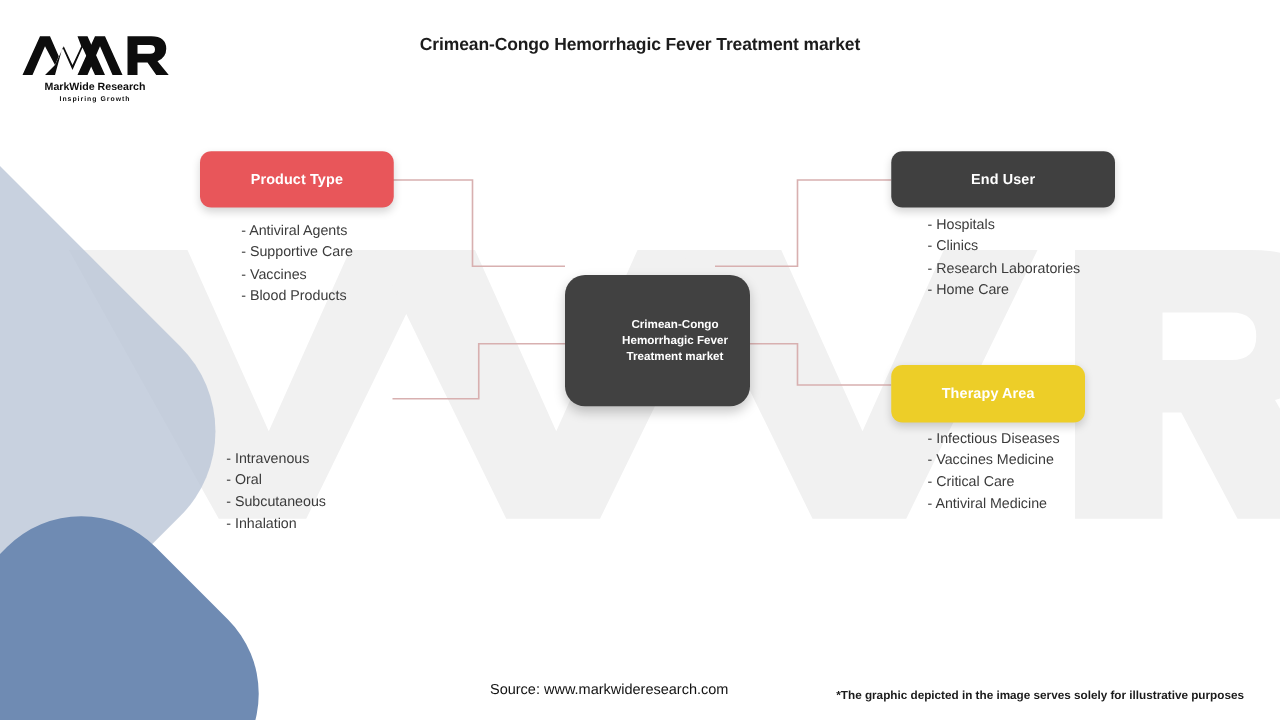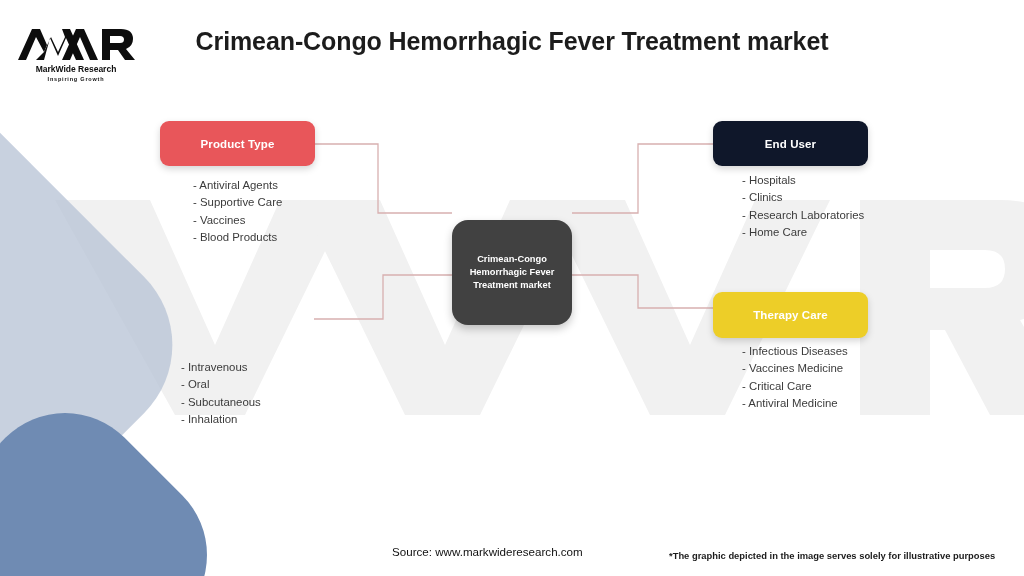--- a/index.html
+++ b/index.html
@@ -61,21 +61,21 @@
     top: 22px;
     width: 124px;
     height: 64px;
   }
   .page-title {
     position: absolute;
     left: 0;
     top: 27px;
     width: 1024px;
     text-align: center;
-    font-size: 25px;
+    font-size: 14px;
     font-weight: bold;
     color: #1c1c1c;
     letter-spacing: -0.1px;
   }
 
   
   .connectors { position: absolute; inset: 0; }
 
   
   .node {
@@ -89,35 +89,36 @@
   .node-label {
     color: #ffffff;
     font-size: 11.5px;
     font-weight: bold;
     letter-spacing: 0.1px;
     text-align: center;
   }
 
   .node-product  { left: 160px; top: 121px; width: 155px; height: 45px; background: #e8565a; }
   .node-delivery { left: 155px; top: 296px; width: 159px; height: 46px; background: #62c457; }
-  .node-enduser  { left: 713px; top: 121px; width: 155px; height: 45px; background: #0f172a; }
+  .node-enduser  { left: 713px; top: 121px; width: 179px; height: 45px; background: #404040; }
   .node-therapy  { left: 713px; top: 292px; width: 155px; height: 46px; background: #edce28; }
 
   .node-center {
     position: absolute;
     left: 452px;
     top: 220px;
     width: 120px;
     height: 105px;
     background: #414141;
     border-radius: 16px;
     display: flex;
     align-items: center;
     justify-content: center;
     box-shadow: 0 4px 9px rgba(0,0,0,0.22);
+    padding-left: 28px;
   }
   .node-center-label {
     color: #ffffff;
     font-size: 9.3px;
     font-weight: bold;
     line-height: 1.42;
     text-align: center;
     padding: 0 6px;
   }
 
@@ -193,21 +194,21 @@
     </g>
   </svg>
 
   <div class="node node-product">
     <span class="node-label">Product Type</span>
   </div>
   <div class="node node-enduser">
     <span class="node-label">End User</span>
   </div>
   <div class="node node-therapy">
-    <span class="node-label">Therapy Care</span>
+    <span class="node-label">Therapy Area</span>
   </div>
 
   <div class="node-center">
     <div class="node-center-label">
       <div>Crimean-Congo</div>
       <div>Hemorrhagic Fever</div>
       <div>Treatment market</div>
     </div>
   </div>
 

